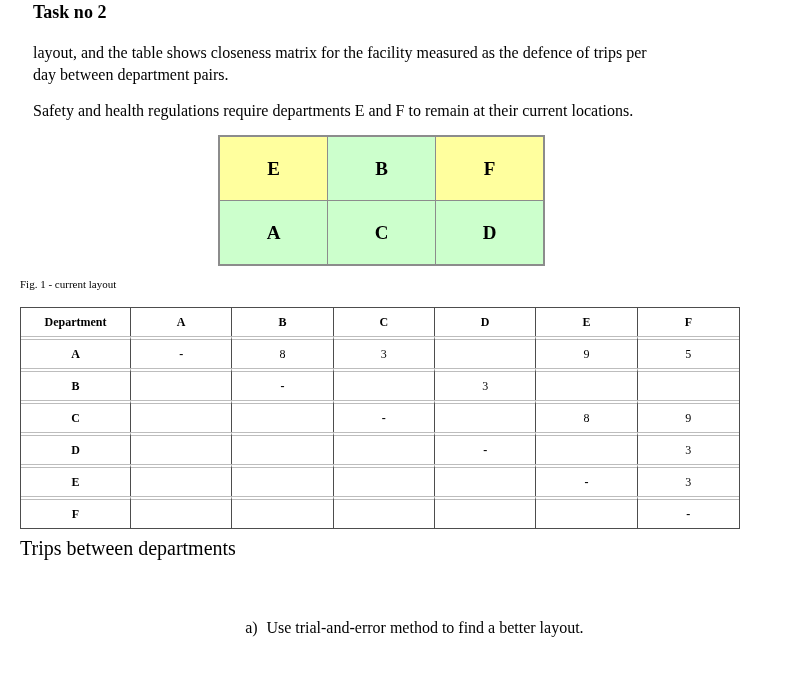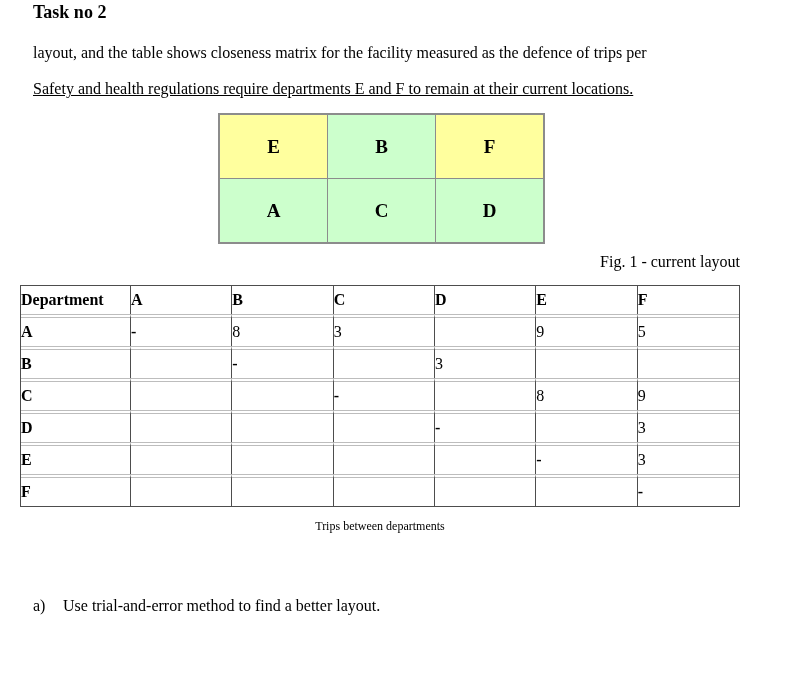--- a/index.html
+++ b/index.html
@@ -26,21 +26,20 @@
     font-size: 16px;
     line-height: 22px;
     white-space: nowrap;
   }
 
   .note {
     margin: 14px 0 0 33px;
     font-size: 16px;
     line-height: 22px;
     white-space: nowrap;
-    text-decoration: underline;
   }
 
   
   .fig-table {
     border-collapse: collapse;
     margin: 13px 0 0 218px;
     border: 2px solid #8c8c8c;
   }
   .fig-table td {
     width: 105px;
@@ -50,72 +49,74 @@
     vertical-align: middle;
     font-size: 19px;
     font-weight: bold;
   }
   .cell-fixed   { background: #FFFF9E; }
   .cell-movable { background: #CCFFCC; }
 
   .fig-caption {
     margin: 7px 0 12px 20px;
     width: 720px;
-    text-align: right;
-    font-size: 16px;
+    text-align: left;
+    font-size: 11px;
     line-height: 22px;
   }
 
   
   .matrix {
     border-collapse: separate;
     border-spacing: 0;
     table-layout: fixed;
     width: 720px;
     margin: 12px 0 0 20px;
     border: 1px solid #4d4d4d;
   }
   .matrix col.dept-col { width: 110px; }
   .matrix td {
     height: 28px;
     border-right: 1px solid #4d4d4d;
+    text-align: center;
     vertical-align: middle;
-    font-size: 16px;
+    font-size: 12px;
     padding: 0;
   }
   .matrix td:last-child { border-right: none; }
   .matrix tr:not(:first-child) td { border-top: 4px double #bdbdbd; }
   .matrix .hdr, .matrix .rowlabel { font-weight: bold; }
   .matrix .dash { font-weight: bold; }
 
   .matrix-caption {
     margin: 8px 0 0 20px;
     width: 720px;
-    text-align: center;
-    font-size: 12px;
+    font-size: 20px;
     line-height: 22px;
   }
 
   .task {
     margin: 58px 0 16px 33px;
     font-size: 16px;
     line-height: 22px;
     white-space: nowrap;
+    text-align: center;
   }
   .task-label { display: inline-block; width: 30px; }
 </style>
 </head>
 <body>
 
 <div class="doc">
 
   <div class="title">Task no 2</div>
 
   <div class="intro">
     <div>layout, and the table shows closeness matrix for the facility measured as the defence of trips per</div>
+    <div>day between department pairs.</div>
   </div>
 
   <div class="note">Safety and health regulations require departments E and F to remain at their current locations.</div>
 
   <table class="fig-table">
     <tbody>
       <tr>
         <td class="cell-fixed">E</td>
         <td class="cell-movable">B</td>
         <td class="cell-fixed">F</td>

